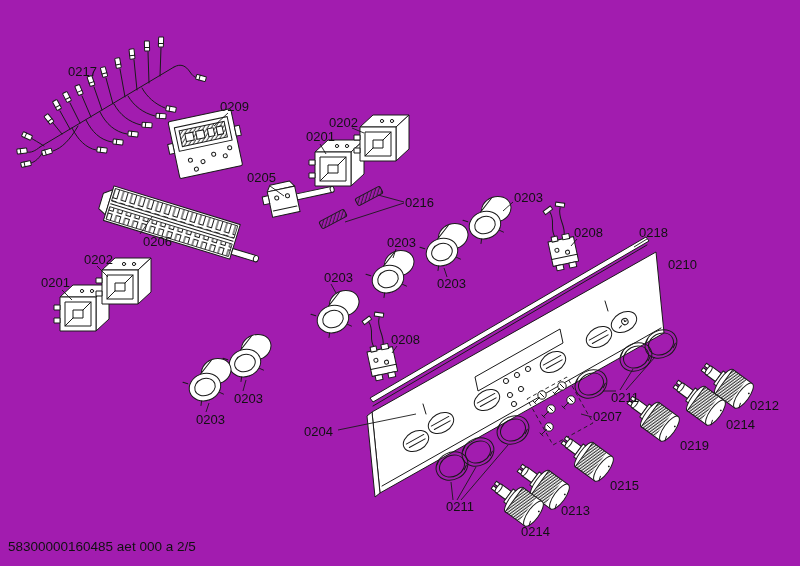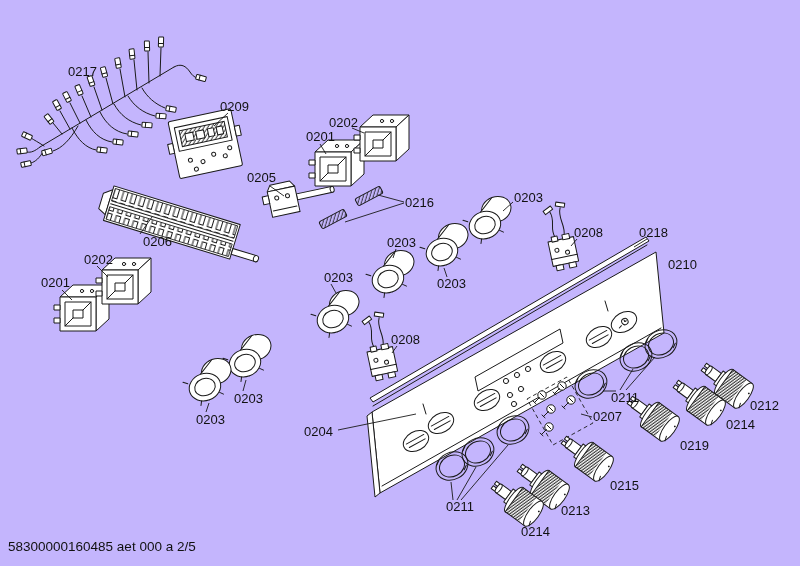--- a/index.html
+++ b/index.html
@@ -1,16 +1,16 @@
 <!DOCTYPE html>
 <html><head>
 <meta charset="utf-8">
 <style>
   html,body{margin:0;padding:0;background:#fff;}
-  .stage{width:800px;height:566px;background:#c4b5fd;position:relative;overflow:hidden;}
+  .stage{width:800px;height:566px;background:#a21caf;position:relative;overflow:hidden;}
   svg{display:block;}
   .s{stroke:#1a1a1a;stroke-width:1;fill:none;stroke-linecap:round;stroke-linejoin:round;}
   .f{stroke:#1a1a1a;stroke-width:1;fill:#fff;stroke-linejoin:round;}
   .ld{stroke:#1a1a1a;stroke-width:0.9;fill:none;}
   text{font:13px "Liberation Sans","DejaVu Sans",sans-serif;fill:#111;stroke:none;}
   .footer{font-size:13.5px;}
 </style>
 </head>
 <body>
 

